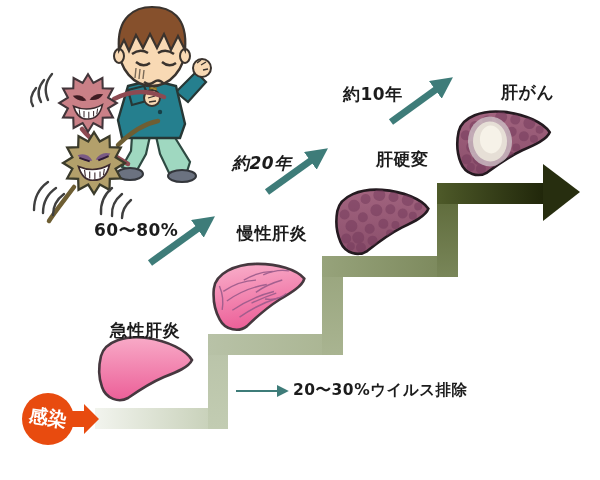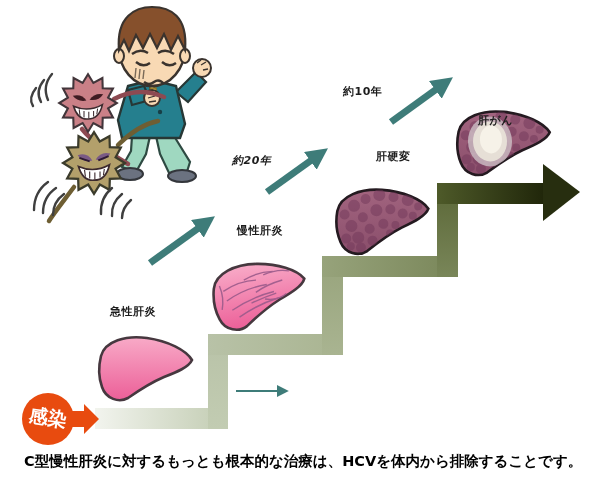--- a/index.html
+++ b/index.html
@@ -2,21 +2,21 @@
 <html><head>
 <meta charset="utf-8">
 <style>
   html,body{margin:0;padding:0;background:#ffffff;}
   .stage{
     position:relative;width:600px;height:480px;background:#ffffff;overflow:hidden;
     font-family:"DejaVu Sans","Liberation Sans",sans-serif;
   }
   .scene{position:absolute;left:0;top:0;}
   .lbl{
-    position:absolute;font-weight:700;color:#1c1c1c;font-size:11px;
+    position:absolute;font-weight:700;color:#1c1c1c;font-size:17px;
     letter-spacing:0.5px;white-space:nowrap;line-height:1;
   }
   .lbl-small{font-size:15.5px;}
   .badge-text{
     position:absolute;left:25px;top:408px;width:46px;text-align:center;
     color:#ffffff;font-weight:700;font-size:19px;line-height:1;
     transform:rotate(8deg);white-space:nowrap;
   }
   .caption{
     position:absolute;left:24px;top:452px;width:570px;
@@ -234,25 +234,26 @@
         <path d="M122,194 q-11,9 -10,22"></path>
         <path d="M131,200 q-9,8 -9,18"></path>
     </g>
 
     <g>
       <circle cx="48" cy="419" r="26" fill="#e84b0f"></circle>
       <polygon points="71,411 84,411 84,404 99,419 84,434 84,427 71,427" fill="#e84b0f"></polygon>
     </g>
   </svg>
 
-  <span class="lbl" style="left:110px;top:306px;">急性肝炎</span>
+  <span class="lbl" style="left:110px;top:322px;">急性肝炎</span>
   <span class="lbl" style="left:237px;top:226px;font-family:Liberation Mono, monospace;">慢性肝炎</span>
   <span class="lbl" style="left:376px;top:151px;">肝硬変</span>
-  <span class="lbl" style="left:478px;top:84px;margin-top:31px;">肝がん</span>
-
+  <span class="lbl" style="left:501px;top:84px;">肝がん</span>
+
+  <span class="lbl" style="left:94px;top:222px;">60〜80%</span>
   <span class="lbl" style="left:232px;top:155px;font-style:italic;">約20年</span>
   <span class="lbl" style="left:343px;top:86px;">約10年</span>
 
+  <span class="lbl lbl-small" style="left:293px;top:383px;">20〜30%ウイルス排除</span>
 
   <span class="badge-text">感染</span>
 
-  <div class="caption">C型慢性肝炎に対するもっとも根本的な治療は、HCVを体内から排除することです。</div>
 </div>
 
 </body></html>

